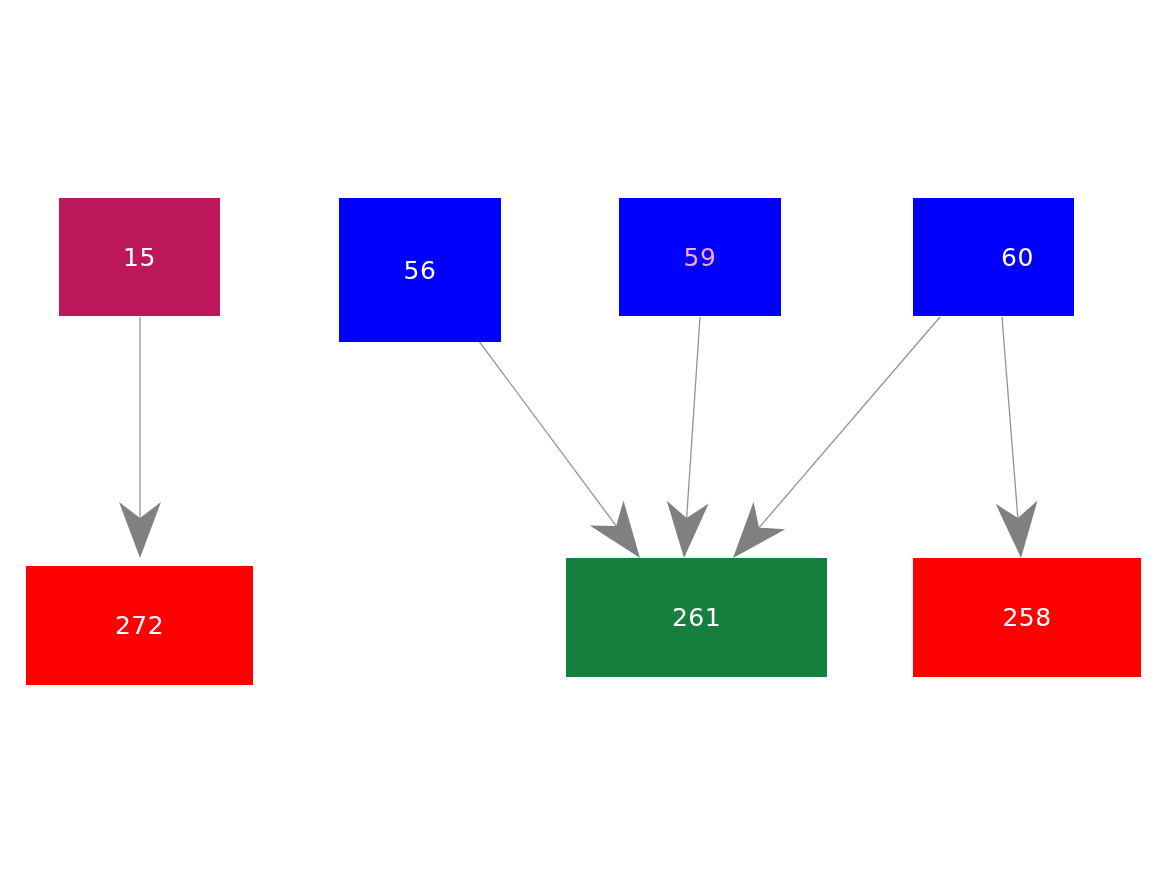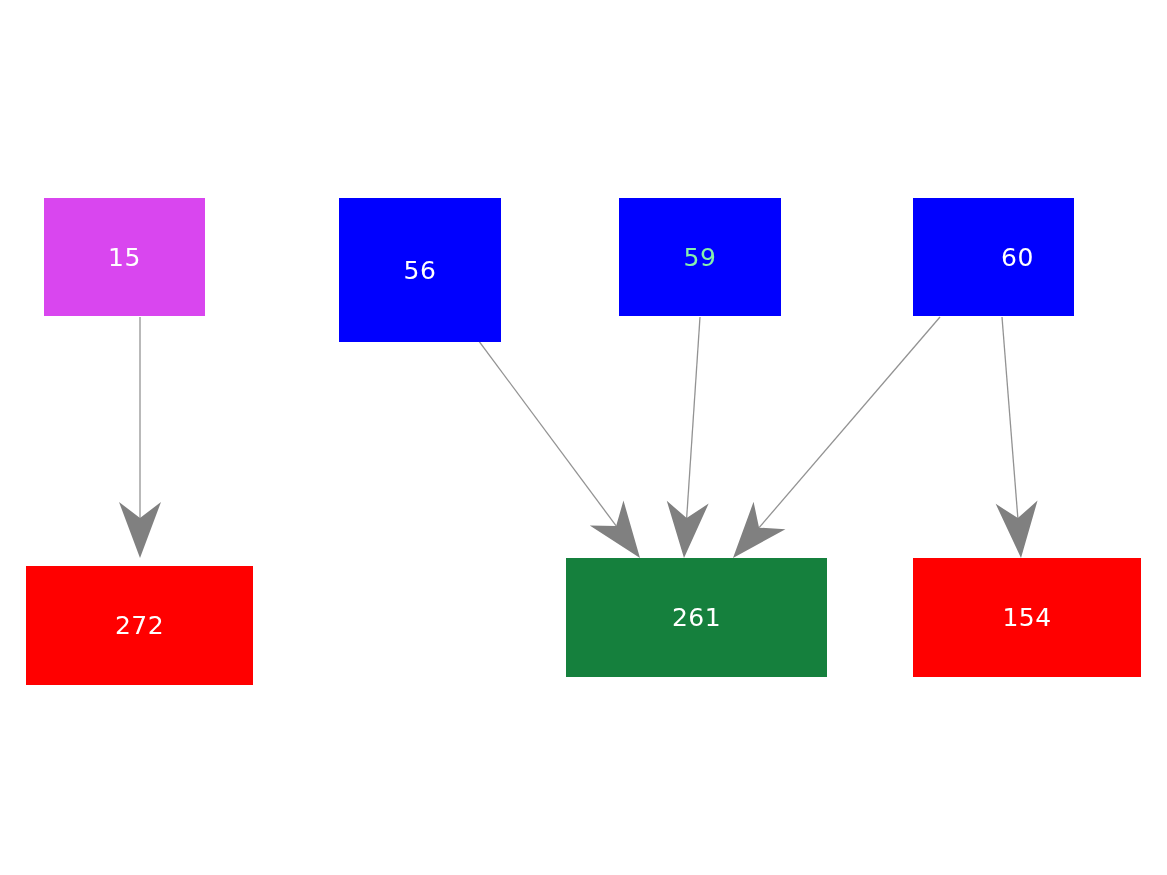--- a/index.html
+++ b/index.html
@@ -66,36 +66,36 @@
         <line x1="940" y1="317" x2="759.0627477175209" y2="527.6564144931278" stroke="#808080" stroke-width="1.3" opacity="0.85"></line>
         <path d="M 733 558 L 753.5574644134214 501.8360377386805 L 759.0627477175209 527.6564144931278 L 785.4182291956371 529.2019228420775 Z" fill="#808080"></path>
       </g>
       <g>
         <line x1="1002" y1="317" x2="1017.8562278861323" y2="518.1237326609414" stroke="#808080" stroke-width="1.3" opacity="0.85"></line>
         <path d="M 1021 558 L 995.6636786875795 503.8237060850986 L 1017.8562278861323 518.1237326609414 L 1037.533759393591 500.5227453655375 Z" fill="#808080"></path>
       </g>
     </svg>
 
   <div id="node-layer">
-      <div class="node node-source" style="left: 44px; top: 198px; width: 161px; height: 118px; background: #d946ef;">
+      <div class="node node-source" style="left: 59px; top: 198px; width: 161px; height: 118px; background: #be185d;">
         <span class="node-label" style="color: rgb(255, 255, 255);">15</span>
       </div>
       <div class="node node-source" style="left: 339px; top: 198px; width: 162px; height: 144px; background: rgb(0, 0, 255);">
         <span class="node-label" style="color: rgb(255, 255, 255);">56</span>
       </div>
       <div class="node node-source" style="left: 619px; top: 198px; width: 162px; height: 118px; background: rgb(0, 0, 255);">
-        <span class="node-label" style="color: #86efac;">59</span>
+        <span class="node-label" style="color: #f9a8d4;">59</span>
       </div>
       <div class="node node-source" style="left: 913px; top: 198px; width: 161px; height: 118px; background: rgb(0, 0, 255);">
         <span class="node-label" style="color: rgb(255, 255, 255); margin-left: 48px;">60</span>
       </div>
       <div class="node node-target" style="left: 26px; top: 558px; width: 227px; height: 119px; background: rgb(255, 0, 0); margin-top: 8px;">
         <span class="node-label" style="color: rgb(255, 255, 255);">272</span>
       </div>
       <div class="node node-target" style="left: 566px; top: 558px; width: 261px; height: 119px; background: #15803d;">
         <span class="node-label" style="color: rgb(255, 255, 255);">261</span>
       </div>
       <div class="node node-target" style="left: 913px; top: 558px; width: 228px; height: 119px; background: rgb(255, 0, 0);">
-        <span class="node-label" style="color: rgb(255, 255, 255);">154</span>
+        <span class="node-label" style="color: rgb(255, 255, 255);">258</span>
       </div>
     </div>
 
 </div>
 
 </body></html>

